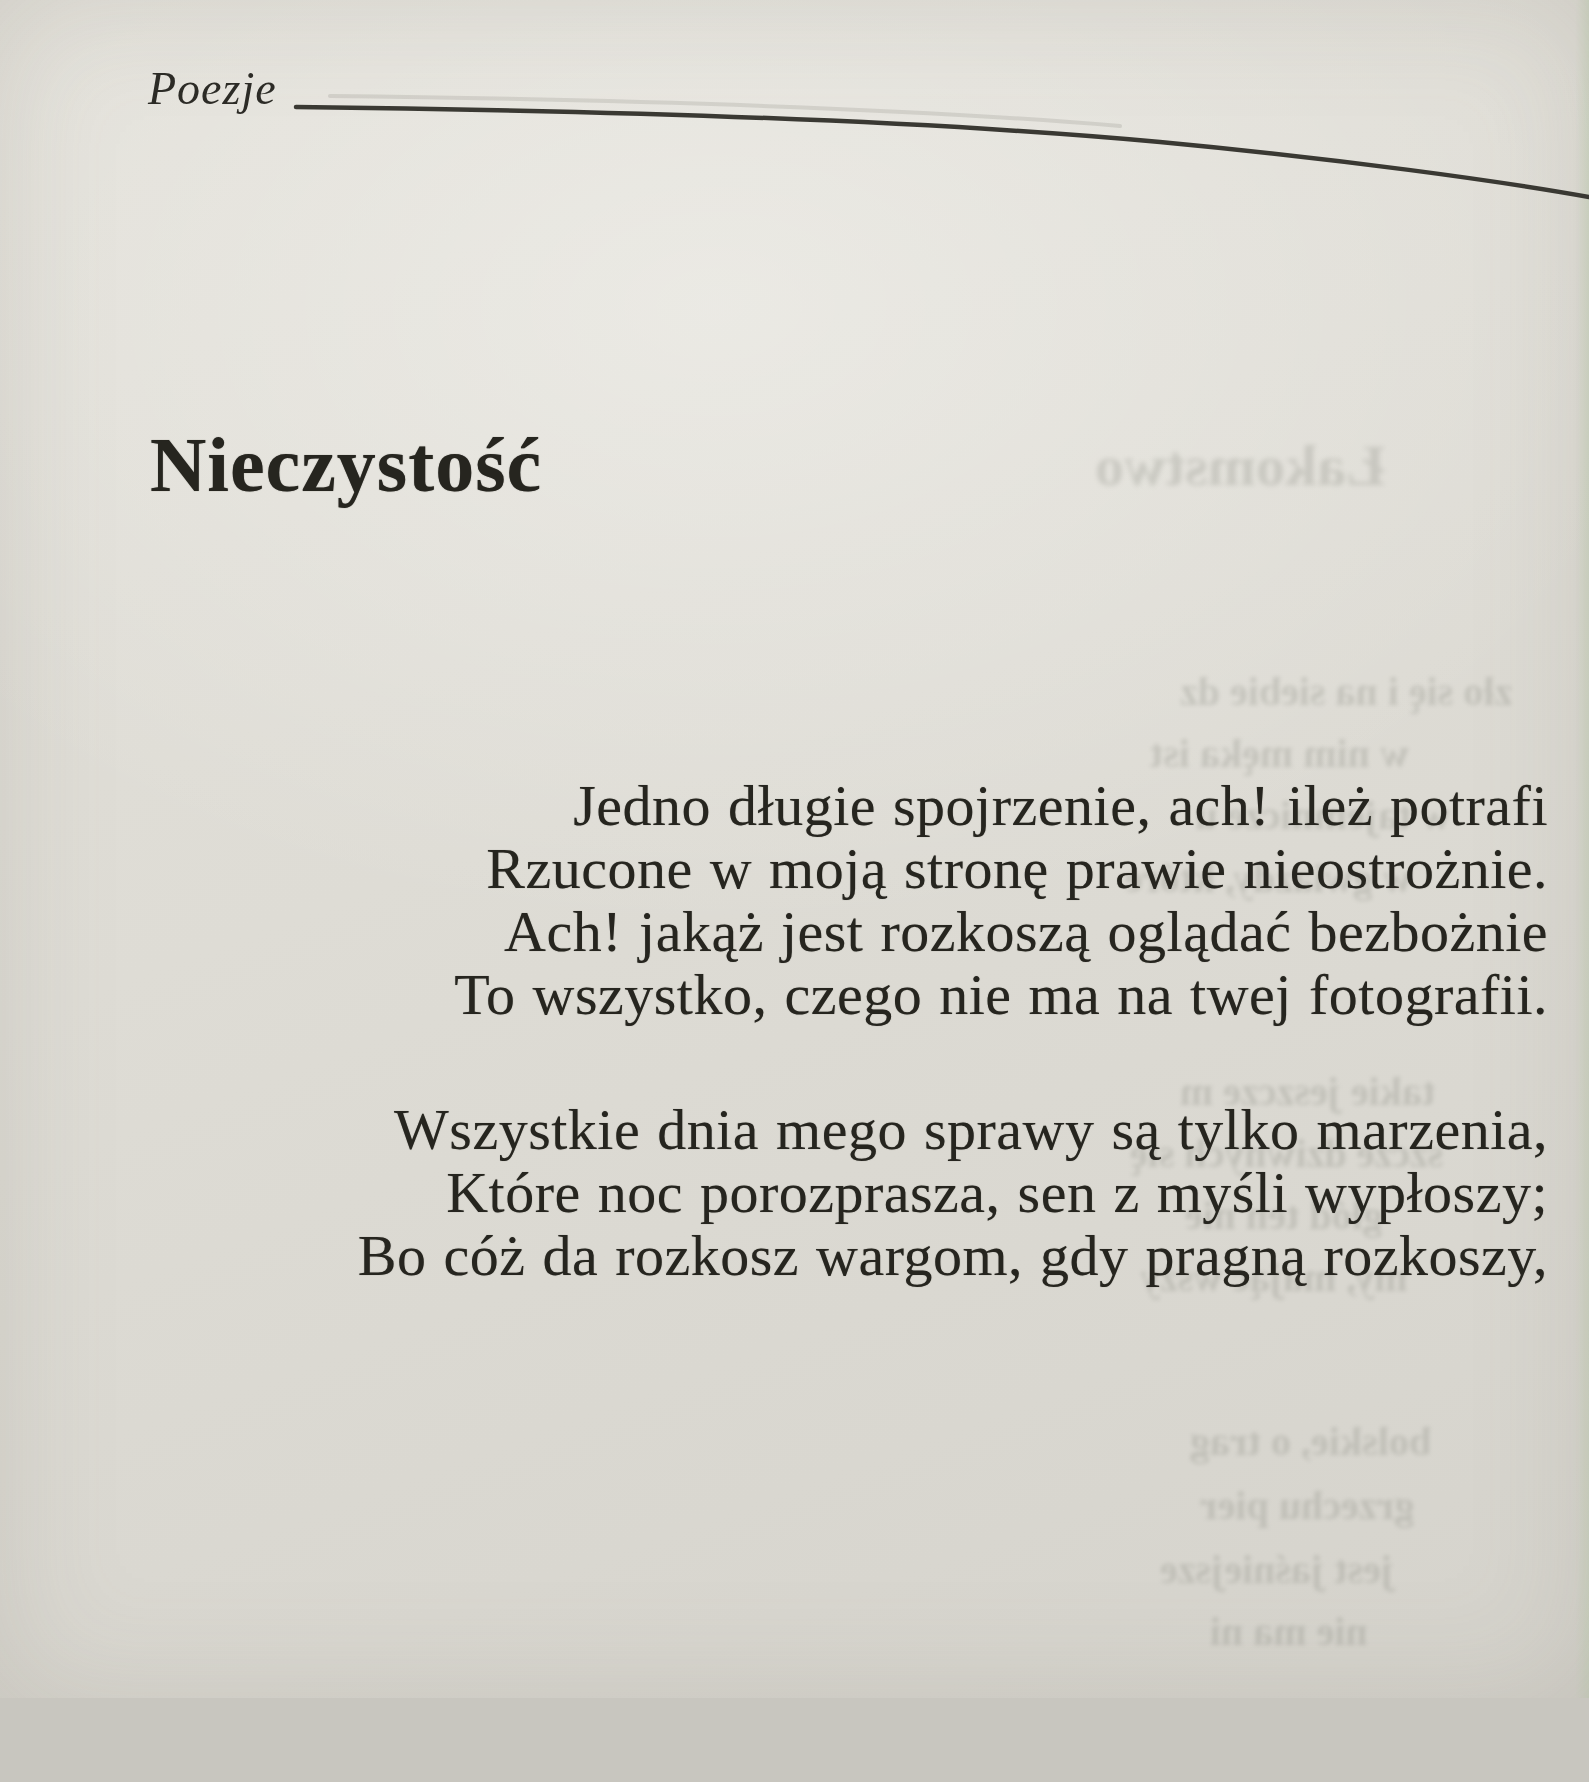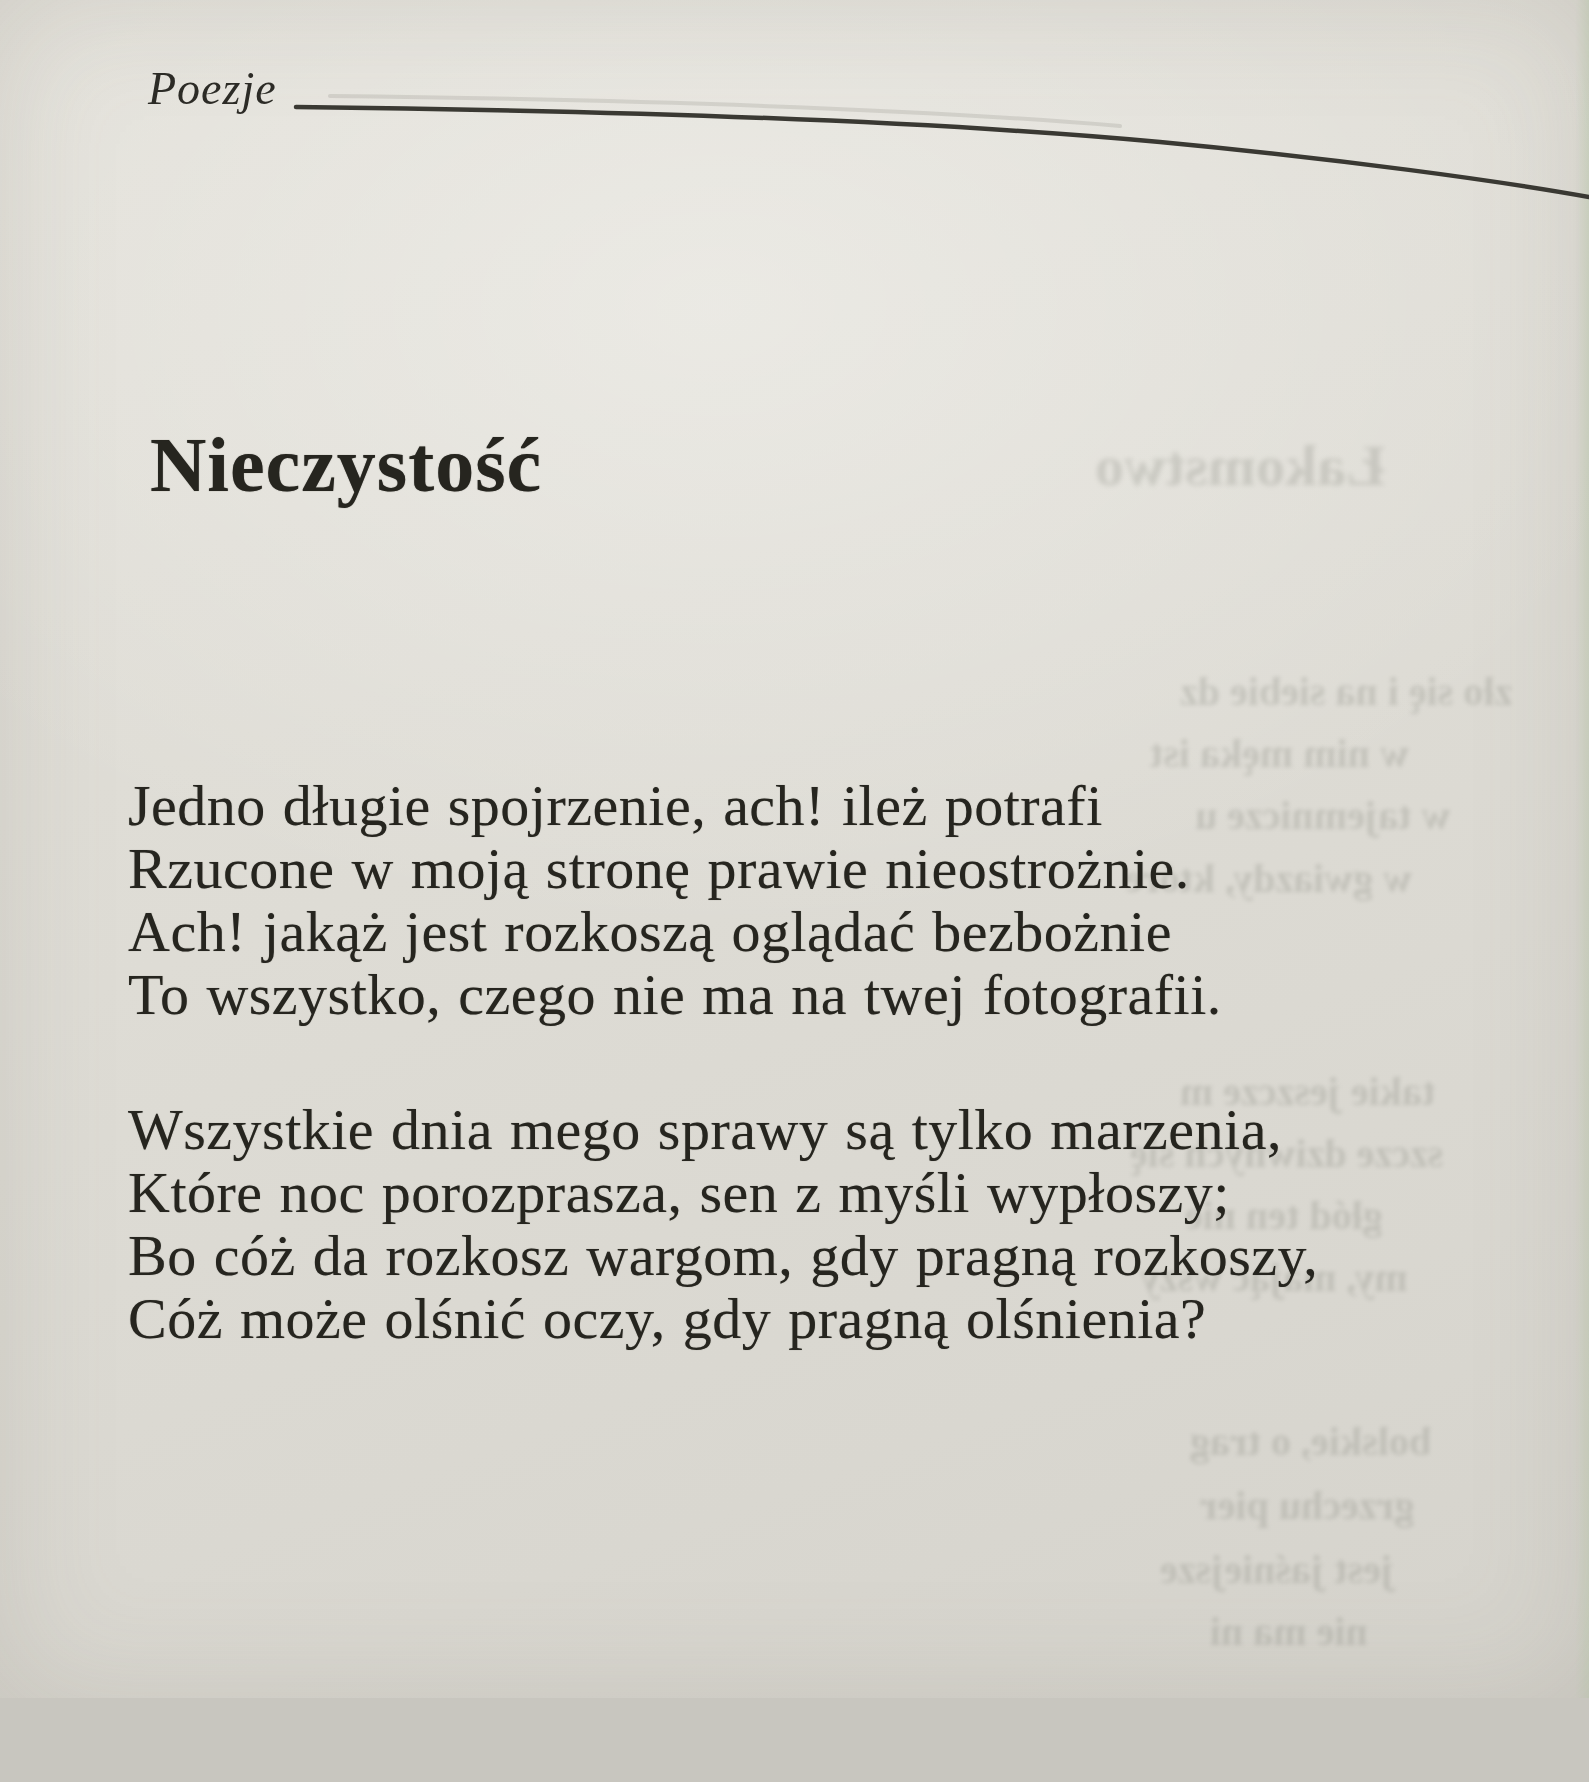--- a/index.html
+++ b/index.html
@@ -12,20 +12,21 @@
     width: 1589px;
     height: 1698px;
     overflow: hidden;
     font-family: "Liberation Serif", "DejaVu Serif", serif;
     color: #26251f;
     background:
       linear-gradient(to left, rgba(196,209,183,0.55) 0px, rgba(196,209,183,0.0) 14px),
       radial-gradient(ellipse 1400px 900px at 45% 18%, rgba(255,255,252,0.35), rgba(255,255,252,0) 70%),
       linear-gradient(160deg, #e3e1da 0%, #dedcd5 45%, #d9d7d0 78%, #d5d3cc 100%);
     box-shadow: inset 0 0 120px rgba(120,118,108,0.18);
+    text-align: right;
   }
 
   
   .running-title {
     position: absolute;
     left: 148px;
     top: 62px;
     font-style: italic;
     font-size: 46px;
     letter-spacing: 1px;
@@ -134,19 +135,18 @@
     <div class="stanza">
       <div class="poem-line">Jedno długie spojrzenie, ach! ileż potrafi</div>
       <div class="poem-line">Rzucone w moją stronę prawie nieostrożnie.</div>
       <div class="poem-line">Ach! jakąż jest rozkoszą oglądać bezbożnie</div>
       <div class="poem-line">To wszystko, czego nie ma na twej fotografii.</div>
     </div>
     <div class="stanza">
       <div class="poem-line">Wszystkie dnia mego sprawy są tylko marzenia,</div>
       <div class="poem-line">Które noc porozprasza, sen z myśli wypłoszy;</div>
       <div class="poem-line">Bo cóż da rozkosz wargom, gdy pragną rozkoszy,</div>
-      <div class="poem-line">Cóż może olśnić oczy, gdy pragną olśnienia?</div>
     </div>
   </div>
 
   <div class="footnote">(prwdr. „Wiadomości Literackie” 1924 nr 34)</div>
 
 </div>
 
 </body></html>

